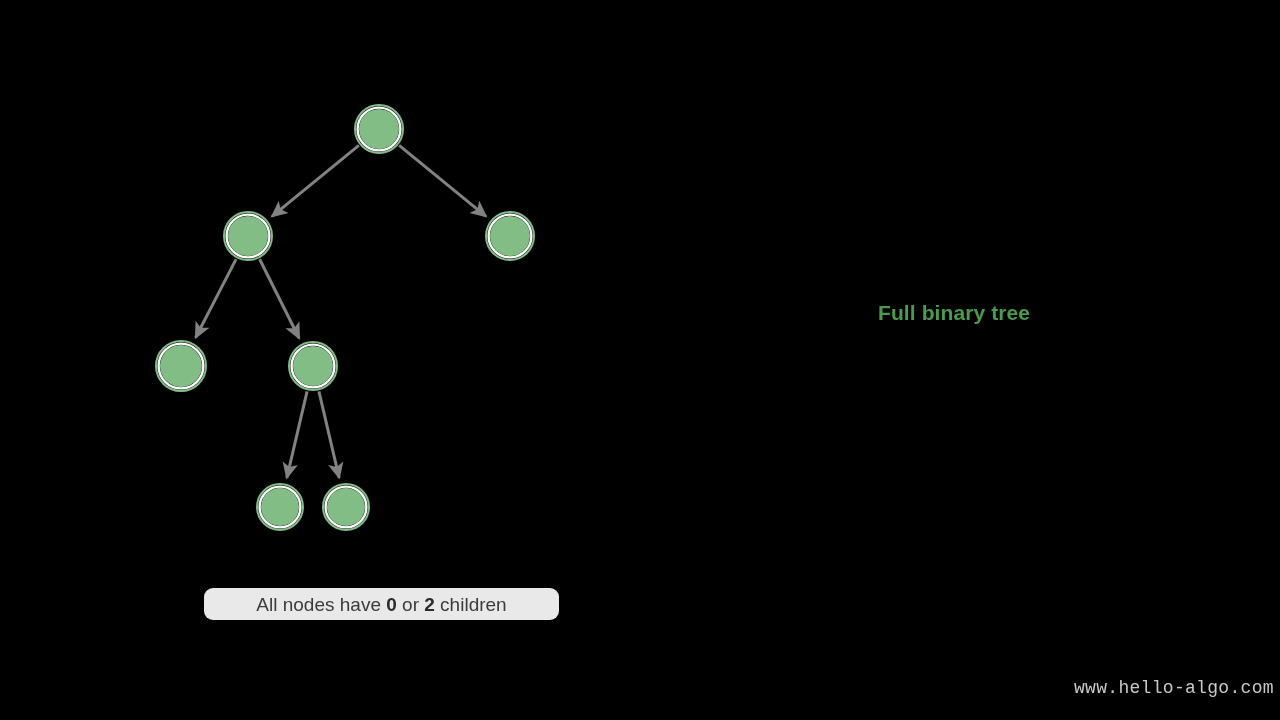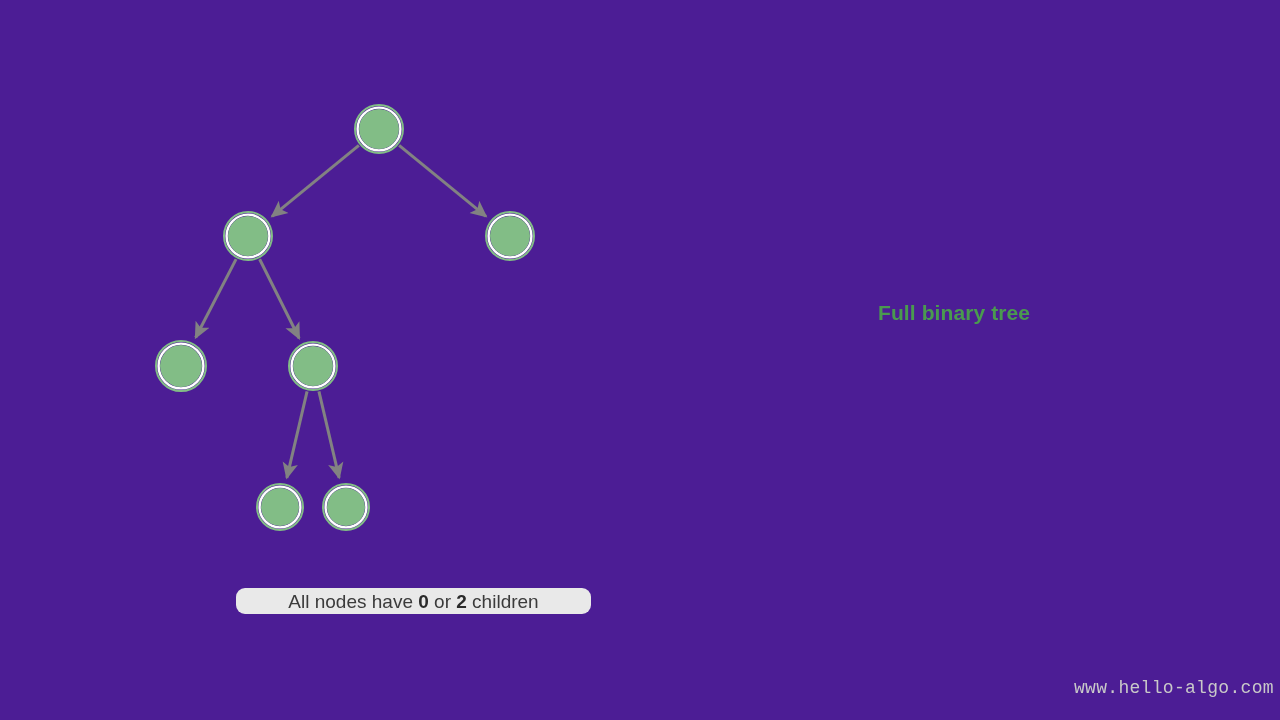--- a/index.html
+++ b/index.html
@@ -11,21 +11,21 @@
     width: 1280px;
     height: 720px;
     background: #ffffff;
     font-family: "Liberation Sans", sans-serif;
     overflow: hidden;
   }
   #stage {
     position: relative;
     width: 1280px;
     height: 720px;
-    background: #4c1d95;
+    background: #000000;
     text-align: center;
   }
   #tree-svg {
     position: absolute;
     left: 0;
     top: 0;
     width: 1280px;
     height: 720px;
   }
   .diagram-title {
@@ -37,28 +37,27 @@
     font-weight: bold;
     color: #4a9a4f;
     letter-spacing: 0.1px;
     white-space: nowrap;
   }
   .caption-box {
     position: absolute;
     left: 204px;
     top: 588px;
     width: 355px;
-    height: 26px;
+    height: 32px;
     background: #e9e9e9;
     border-radius: 9px;
     display: flex;
     align-items: center;
     justify-content: center;
     box-sizing: border-box;
-    margin-left: 32px;
   }
   .caption-text {
     font-family: "Liberation Sans", sans-serif;
     font-size: 19px;
     color: #3b3b3b;
     white-space: nowrap;
     line-height: 1;
   }
   .caption-text b {
     font-weight: bold;

